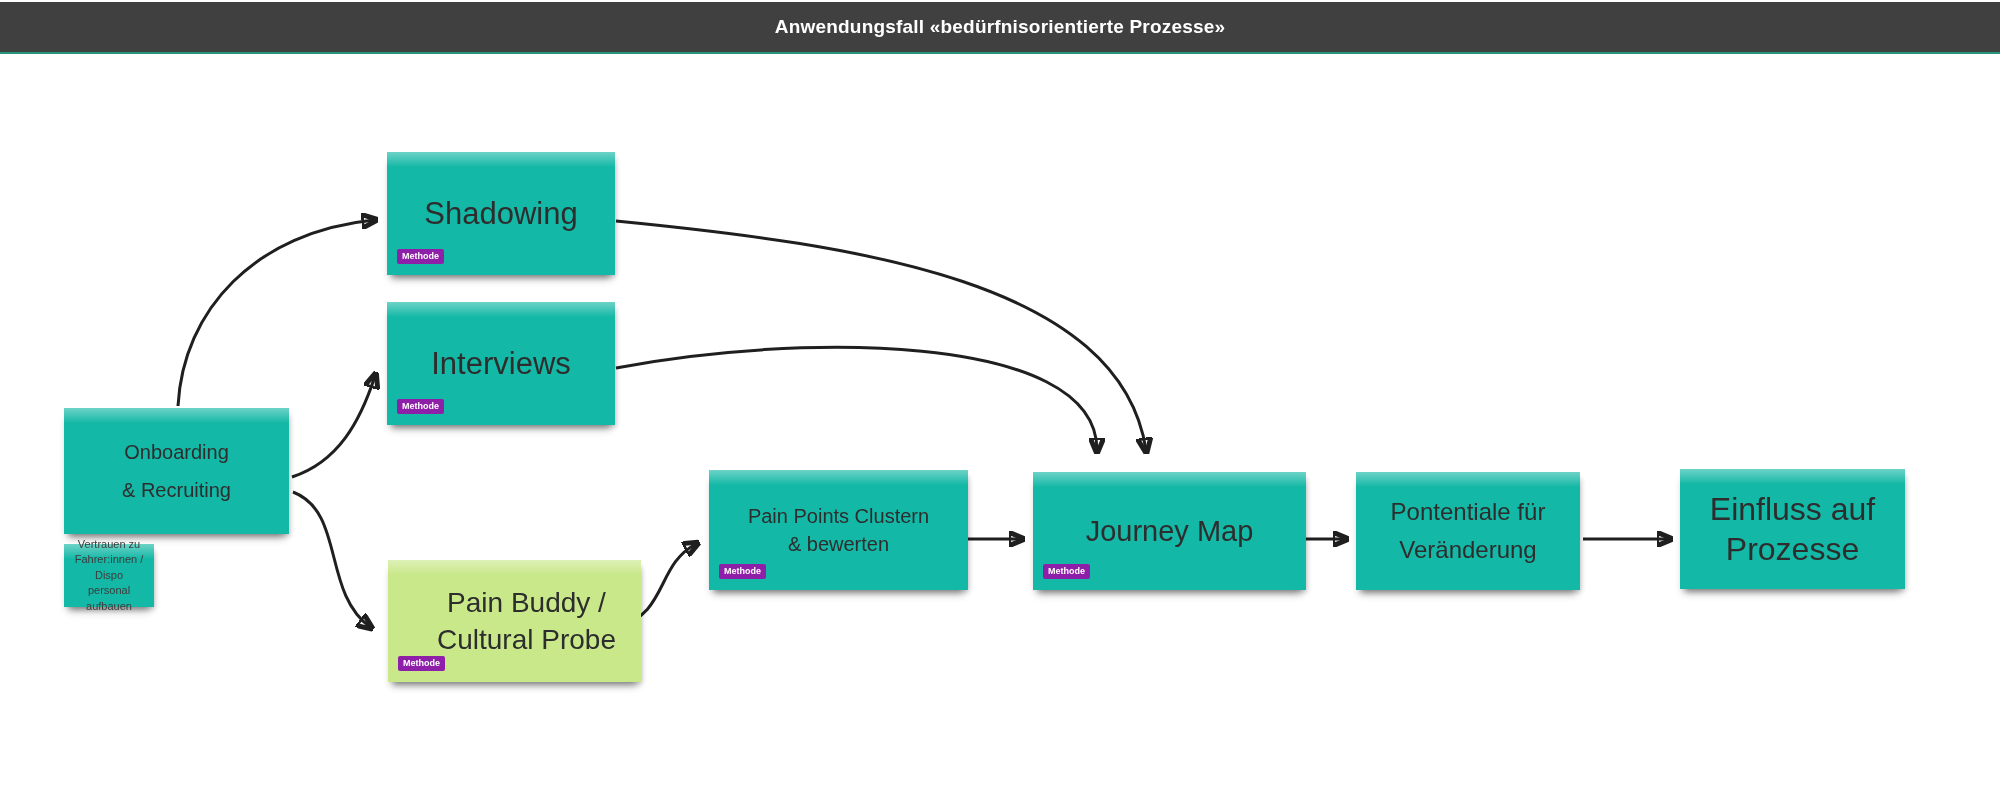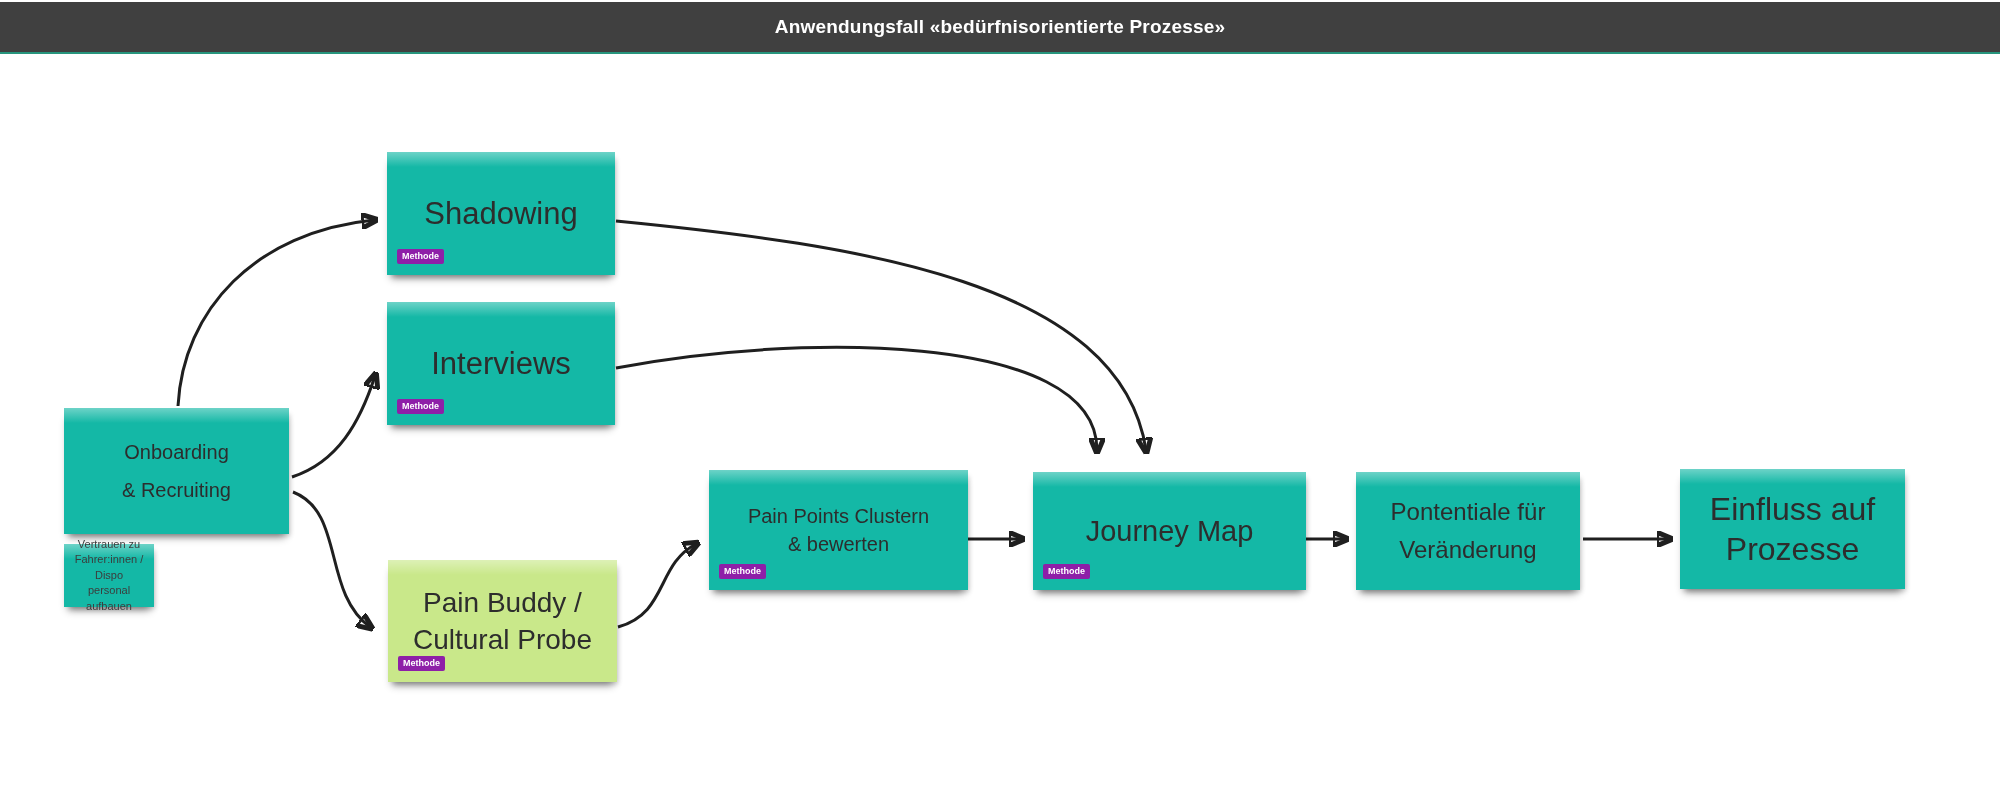--- a/index.html
+++ b/index.html
@@ -32,21 +32,21 @@
     pointer-events:none;
   }
   .note-label{white-space:pre-line;position:relative;}
   .yellow{background:#14b8a6;}
   .green{background:#c9e88a;}
 
   .note-onboarding {left:64px;  top:408px; width:225px; height:126px; font-size:20px; line-height:38px;}
   .note-trust      {left:64px;  top:544px; width:90px; height:63px;  font-size:11px; line-height:15.5px; color:#3c3c3c;}
   .note-shadowing  {left:387px; top:152px; width:228px; height:123px; font-size:31px;}
   .note-interviews {left:387px; top:302px; width:228px; height:123px; font-size:31px;justify-content:center;}
-  .note-painbuddy  {left:388px; top:560px; width:229px; height:122px; font-size:28px; line-height:37px;}
+  .note-painbuddy  {left:388px; top:560px; width:229px; height:122px; font-size:28px; line-height:37px;padding-left:24px;}
   .note-painpoints {left:709px; top:470px; width:259px; height:120px; font-size:20px; line-height:28px;}
   .note-journeymap {left:1033px;top:472px; width:273px; height:118px; font-size:29px;}
   .note-potentiale {left:1356px;top:472px; width:224px; height:118px; font-size:24px; line-height:38px;}
   .note-einfluss   {left:1680px;top:469px; width:225px; height:120px; font-size:32px; line-height:40px;}
 
   
   .tag{
     position:absolute;left:10px;bottom:11px;
     background:#8e1fa8;color:#ffffff;font-size:9px;font-weight:bold;
     padding:2px 5px;border-radius:2px;line-height:11px;

